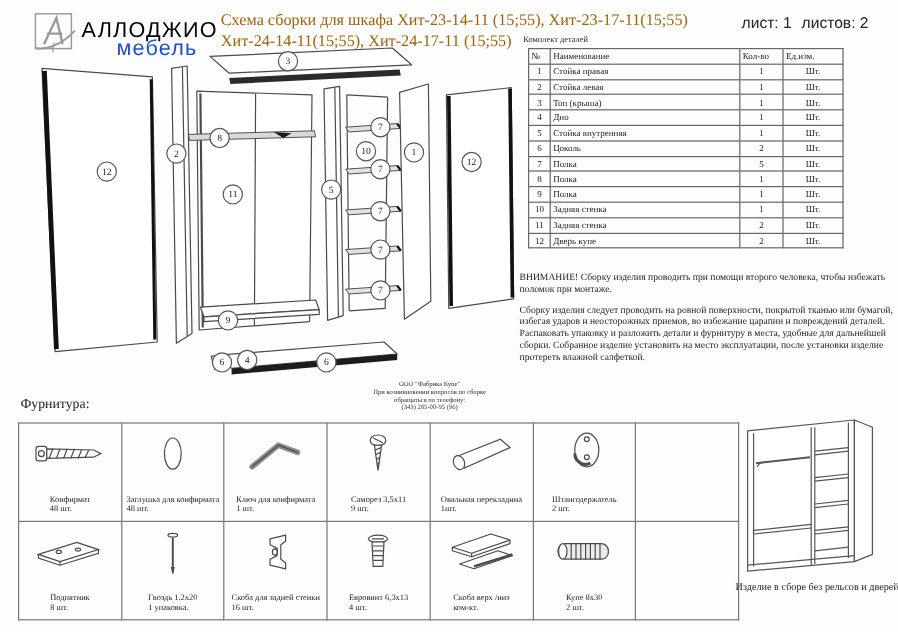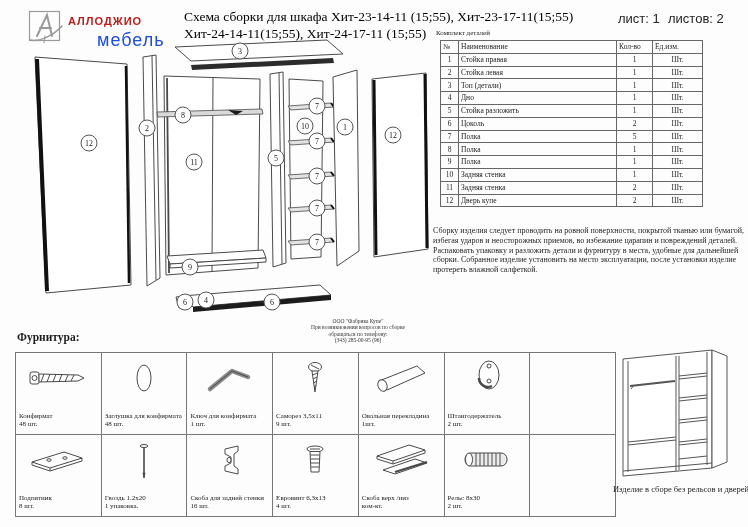--- a/index.html
+++ b/index.html
@@ -2,43 +2,43 @@
 <html><head>
 <meta charset="utf-8">
 <style>
   html,body{margin:0;padding:0;}
   body{
     width:748px;height:527px;position:relative;background:#fdfdfd;
     font-family:"Liberation Serif",serif;color:#1c1c1c;overflow:hidden;
   }
   .abs{position:absolute;}
   
-  .brand{font-family:"Liberation Sans",sans-serif;font-weight:bold;font-size:11px;
-         color:#b91c1c;letter-spacing:1px;}
+  .brand{font-family:"Liberation Sans",sans-serif;font-weight:normal;font-size:18px;
+         color:#000000;letter-spacing:1px;}
   .brand-sub{font-family:"Liberation Sans",sans-serif;font-size:18px;color:#1d4ed8;letter-spacing:1px;}
-  .title-line{font-size:13.5px;white-space:nowrap;color:#000000;}
+  .title-line{font-size:13.5px;white-space:nowrap;color:#a16207;}
   .sheet{font-family:"Liberation Sans",sans-serif;font-size:13px;color:#222;}
   
   .pt-caption{font-size:7px;}
   table.pt{border-collapse:collapse;table-layout:fixed;width:262px;font-size:7.5px;}
   table.pt th,table.pt td{border:1px solid #666;height:11.8px;line-height:1;
       padding:0 2px;font-weight:normal;overflow:hidden;white-space:nowrap;}
   table.pt th{text-align:left;}
   .cen{text-align:center;}
   
   .notices{width:313px;font-size:8px;line-height:9.8px;}
   .notices p{margin:0 0 8px 0;}
   
   .factory{width:160px;text-align:center;font-size:5.5px;line-height:6.4px;color:#333;}
   
-  .furn-label{font-size:11.5px;font-weight:bold;}
+  .furn-label{font-size:11.5px;}
   
   table.hw{border-collapse:collapse;table-layout:fixed;width:601px;}
   table.hw td{border:1px solid #777;height:77px;padding:2px 3px;vertical-align:top;}
-  .hwcell{display:flex;flex-direction:column;justify-content:space-between;height:73px;}
+  .hwcell{display:flex;flex-direction:column;justify-content:space-between;height:73px;align-items:center;}
   .hwimg{display:flex;align-items:center;justify-content:center;height:46px;}
   .hwlbl{font-size:7px;line-height:8px;}
   .hwlbl span{display:block;}
   
   .asm-cap{width:140px;text-align:center;font-size:8.5px;}
   
   svg text{font-family:"Liberation Serif",serif;}
   .diagram text{font-size:8px;fill:#222;}
 </style>
 </head>
@@ -84,33 +84,33 @@
         <td class="cen">Шт.</td>
       </tr>
   <tr>
         <td class="cen">2</td>
         <td>Стойка левая</td>
         <td class="cen">1</td>
         <td class="cen">Шт.</td>
       </tr>
   <tr>
         <td class="cen">3</td>
-        <td>Топ (детали)</td>
+        <td>Топ (крыша)</td>
         <td class="cen">1</td>
         <td class="cen">Шт.</td>
       </tr>
   <tr>
         <td class="cen">4</td>
         <td>Дно</td>
         <td class="cen">1</td>
         <td class="cen">Шт.</td>
       </tr>
   <tr>
         <td class="cen">5</td>
-        <td>Стойка разложить</td>
+        <td>Стойка внутренняя</td>
         <td class="cen">1</td>
         <td class="cen">Шт.</td>
       </tr>
   <tr>
         <td class="cen">6</td>
         <td>Цоколь</td>
         <td class="cen">2</td>
         <td class="cen">Шт.</td>
       </tr>
   <tr>
@@ -146,20 +146,21 @@
   <tr>
         <td class="cen">12</td>
         <td>Дверь купе</td>
         <td class="cen">2</td>
         <td class="cen">Шт.</td>
       </tr>
 </tbody>
   </table>
 
 <div class="abs notices" style="left:433px;top:226px">
+  <p>ВНИМАНИЕ! Сборку изделия проводить при помощи второго человека, чтобы избежать поломок при монтаже.</p>
   <p>Сборку изделия следует проводить на ровной поверхности, покрытой тканью или бумагой, избегая ударов и неосторожных приемов, во избежание царапин и повреждений деталей. Распаковать упаковку и разложить детали и фурнитуру в места, удобные для дальнейшей сборки. Собранное изделие установить на место эксплуатации, после установки изделие протереть влажной салфеткой.</p>
 </div>
 
 <div class="abs factory" style="left:278px;top:318px">
   <div>ООО "Фабрика Купе"</div>
   <div>При возникновении вопросов по сборке</div>
   <div>обращаться по телефону:</div>
   <div>(343) 285-00-95 (96)</div>
 </div>
 
@@ -511,21 +512,21 @@
                   <line x1="25" y1="10" x2="25" y2="23"></line>
                   <line x1="29" y1="10" x2="29" y2="23"></line>
           <line x1="33" y1="10" x2="33" y2="23"></line>
                   <line x1="37" y1="10" x2="37" y2="23"></line>
                   <line x1="41" y1="10" x2="41" y2="23"></line>
           <line x1="45" y1="10" x2="45" y2="23"></line>
         </g>
               </svg>
             </div>
       <div class="hwlbl">
-              <span>Рельс 8х30</span>
+              <span>Купе 8х30</span>
               <span>2 шт.</span>
             </div>
     </div>
         </td>
     <td></td>
   </tr>
 </tbody>
   </table>
 
 <svg class="abs" style="left:615px;top:345px" width="133" height="136" viewBox="0 0 133 136">

